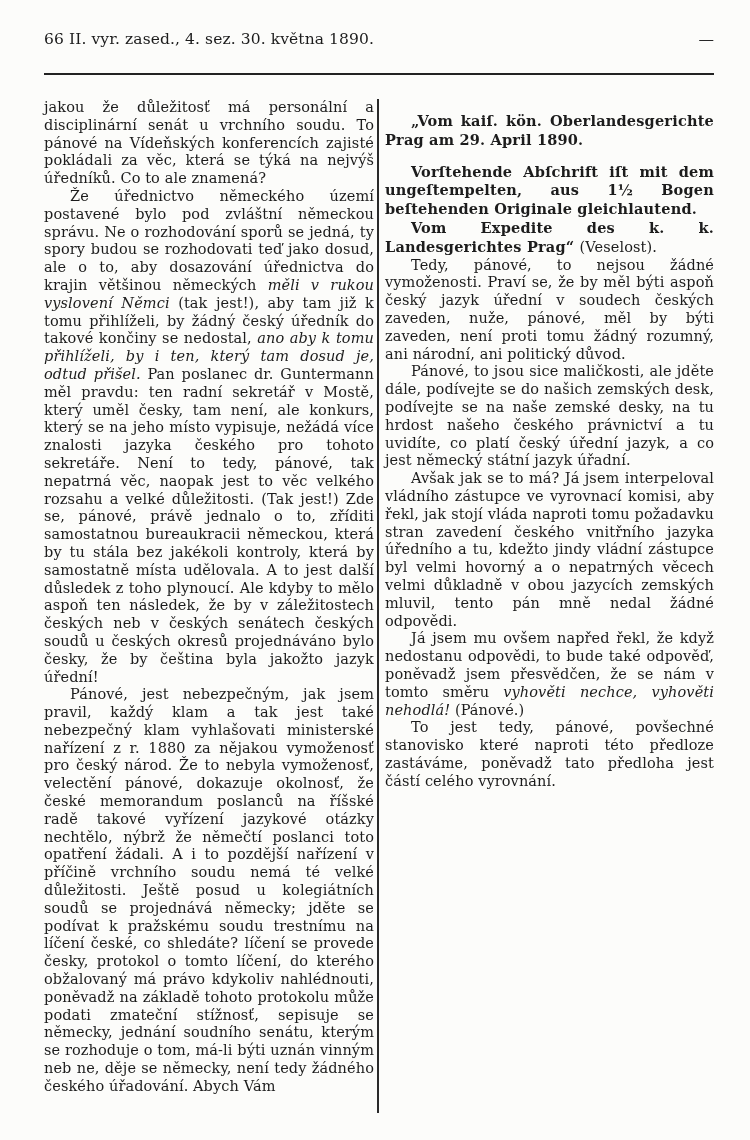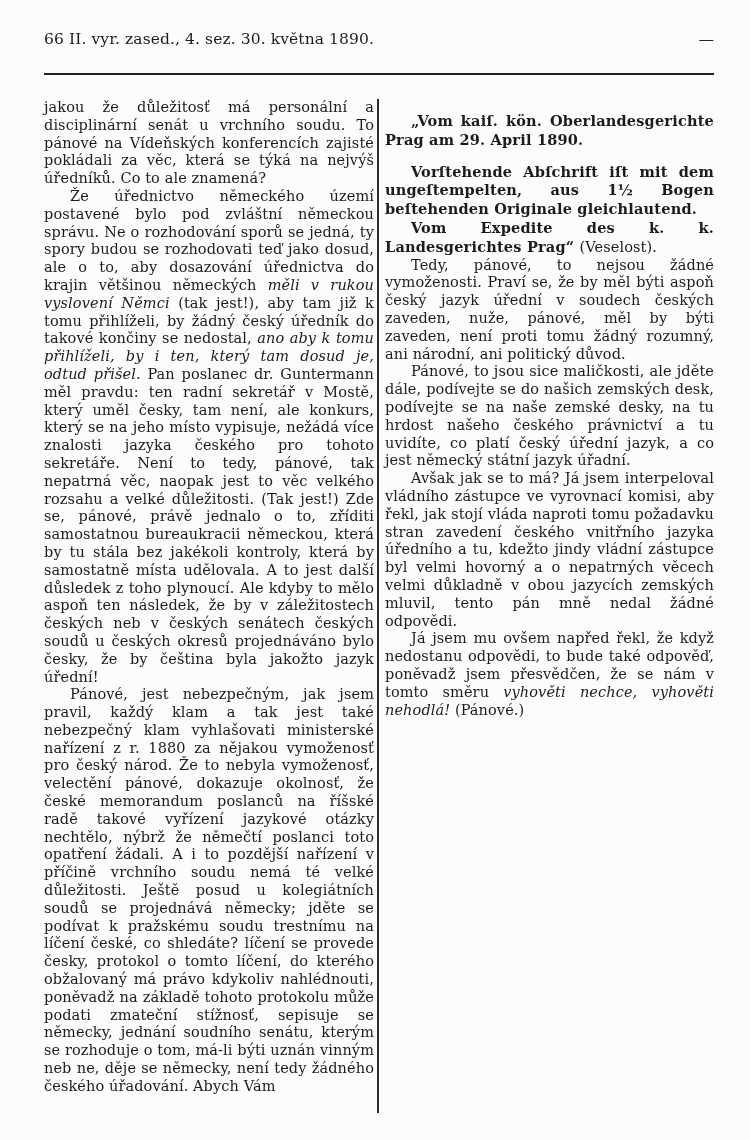--- a/index.html
+++ b/index.html
@@ -68,16 +68,17 @@
       </section>
     <div class="col-divider"></div>
     <section class="col col-right">
         <p class="gap-small"><span class="fraktur">„Vom kaiſ. kön. Oberlandesgerichte Prag am 29. April 1890.</span></p>
         <p class="gap-small"><span class="fraktur">Vorſtehende Abſchrift iſt mit dem ungeſtempelten, aus 1½ Bogen beſtehenden Originale gleichlautend.</span></p>
         <p><span class="fraktur">Vom Expedite des k. k. Landesgerichtes Prag“ </span><span class="roman">(Veselost).</span></p>
         <p><span>Tedy, pánové, to nejsou žádné vymoženosti. Praví se, že by měl býti aspoň český jazyk úřední v soudech českých zaveden, nuže, pánové, měl by býti zaveden, není proti tomu žádný rozumný, ani národní, ani politický důvod.</span></p>
         <p><span>Pánové, to jsou sice maličkosti, ale jděte dále, podívejte se do našich zemských desk, podívejte se na naše zemské desky, na tu hrdost našeho českého právnictví a tu uvidíte, co platí český úřední jazyk, a co jest německý státní jazyk úřadní.</span></p>
         <p><span>Avšak jak se to má? Já jsem interpeloval vládního zástupce ve vyrovnací komisi, aby řekl, jak stojí vláda naproti tomu požadavku stran zavedení českého vnitřního jazyka úředního a tu, kdežto jindy vládní zástupce byl velmi hovorný a o nepatrných věcech velmi důkladně v obou jazycích zemských mluvil, tento pán mně nedal žádné odpovědi.</span></p>
         <p><span>Já jsem mu ovšem napřed řekl, že když nedostanu odpovědi, to bude také odpověď, poněvadž jsem přesvědčen, že se nám v tomto směru </span><span class="it">vyhověti nechce, vyhověti nehodlá!</span><span> (Pánové.)</span></p>
+        <p><span>To jest tedy, pánové, povšechné stanovisko které naproti této předloze zastáváme, poněvadž tato předloha jest částí celého vyrovnání.</span></p>
       </section>
   </div>
 
 </div>
 
 </body></html>

